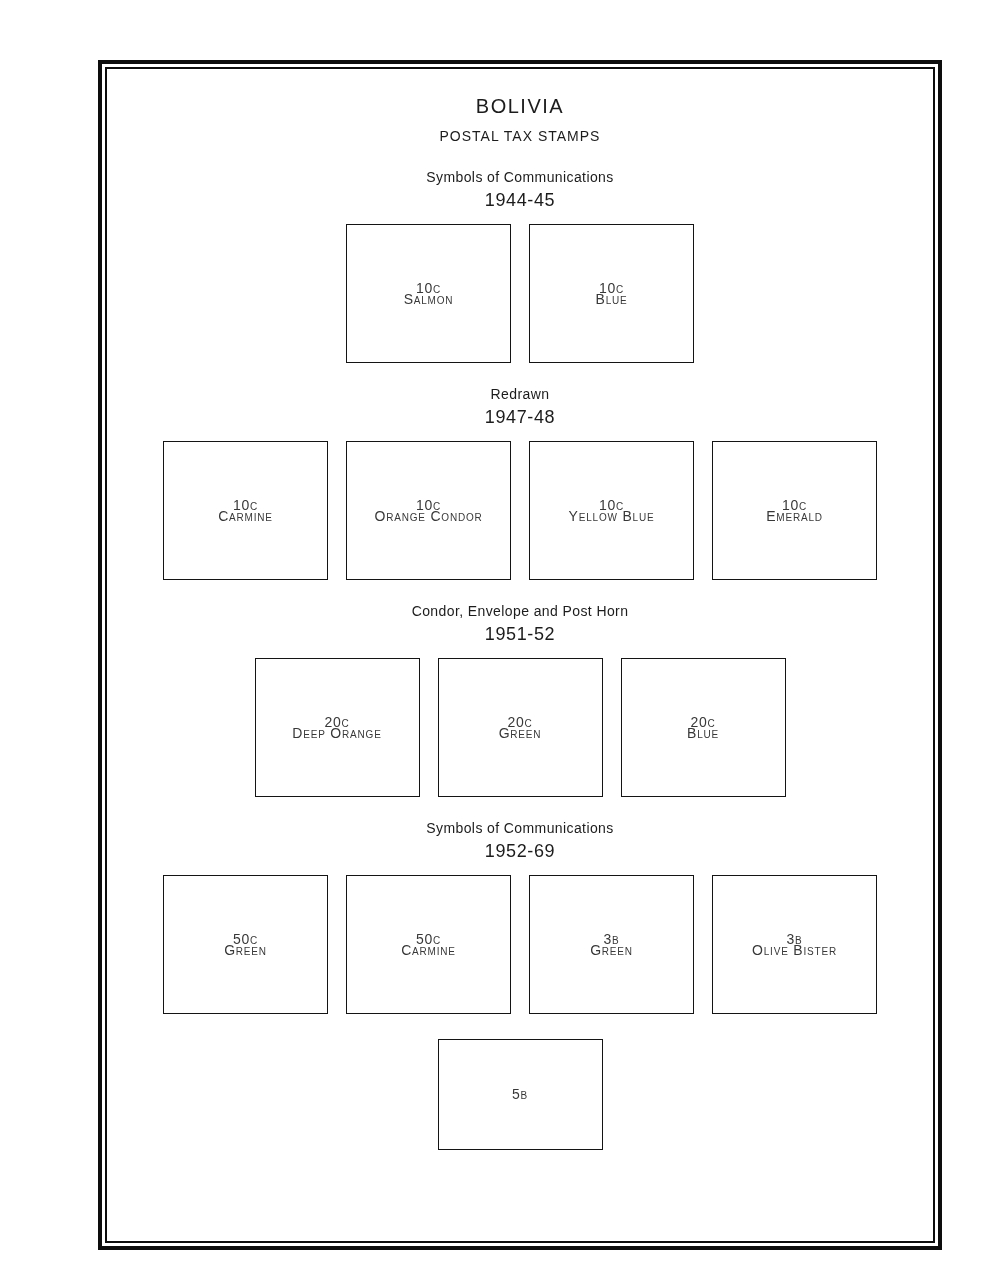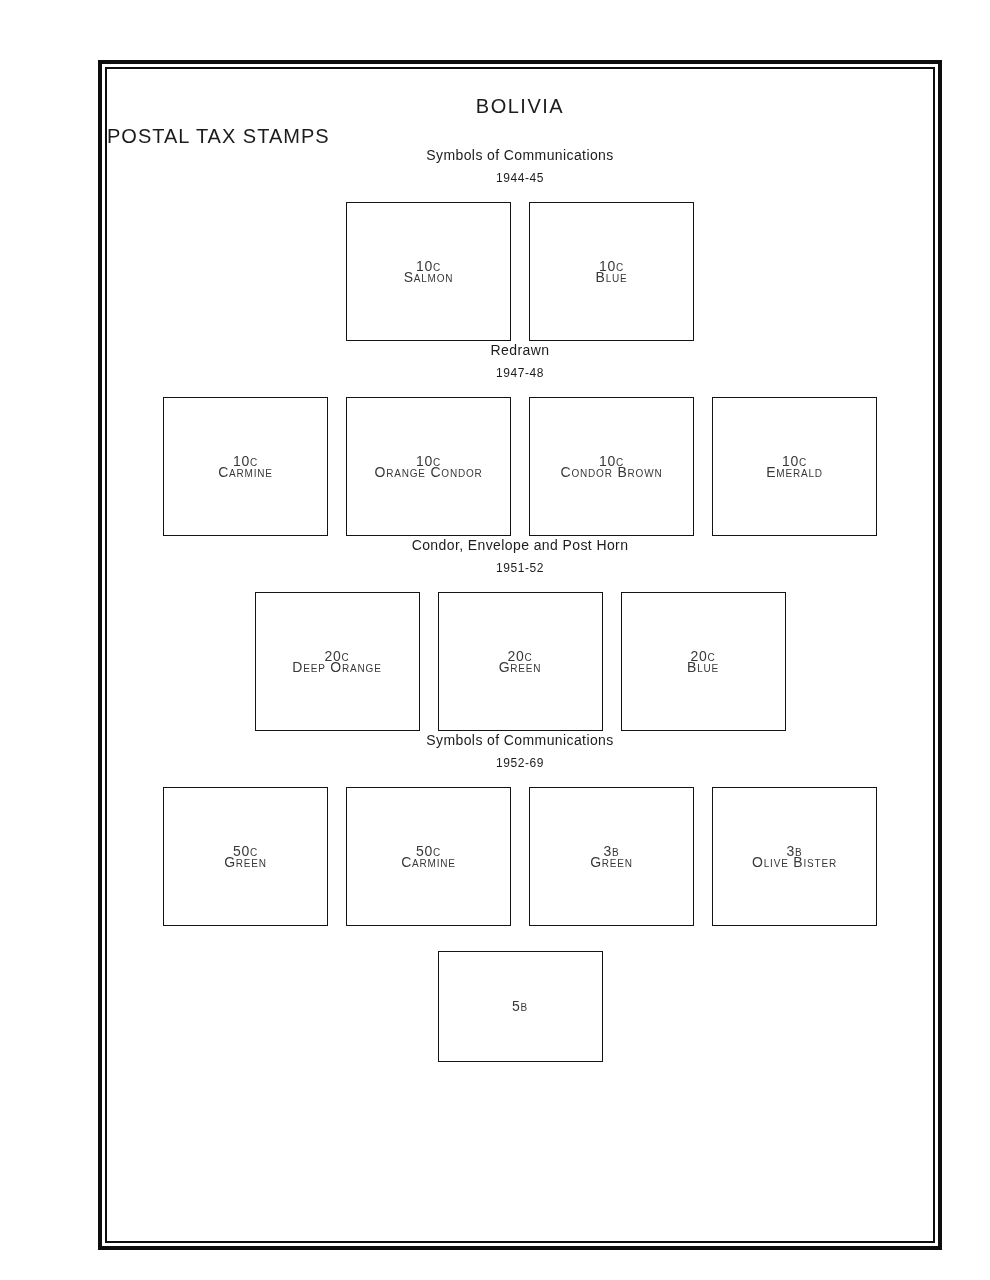--- a/index.html
+++ b/index.html
@@ -36,36 +36,38 @@
     margin-top: 24px;
     text-align: center;
     font-size: 20px;
     font-weight: normal;
     letter-spacing: 1.5px;
     line-height: 26px;
     color: #1c1c1c;
   }
   .page-subtitle {
     margin-top: 7px;
-    font-size: 20px;
+    text-align: center;
+    font-size: 14px;
     letter-spacing: 1px;
     line-height: 20px;
     color: #1c1c1c;
   }
   .sec-heading {
+    margin-top: 22px;
     text-align: center;
     font-size: 14px;
     letter-spacing: 0.4px;
     line-height: 18px;
     color: #1c1c1c;
   }
   .sec-years {
     margin-top: 5px;
     text-align: center;
-    font-size: 12px;
+    font-size: 18px;
     letter-spacing: 0.6px;
     line-height: 18px;
     color: #1c1c1c;
   }
   .stamp-row {
     margin-top: 15px;
     display: flex;
     justify-content: center;
     gap: 18px;
   }
@@ -135,21 +137,21 @@
           </div>
           <div class="stamp-box">
             <div class="stamp-label">
               <div class="stamp-denom">10c</div>
               <div class="stamp-color">Orange Condor</div>
             </div>
           </div>
           <div class="stamp-box">
             <div class="stamp-label">
               <div class="stamp-denom">10c</div>
-              <div class="stamp-color">Condor Brown</div>
+              <div class="stamp-color">Yellow Blue</div>
             </div>
           </div>
           <div class="stamp-box">
             <div class="stamp-label">
               <div class="stamp-denom">10c</div>
               <div class="stamp-color">Emerald</div>
             </div>
           </div>
         </div>
       </section>

